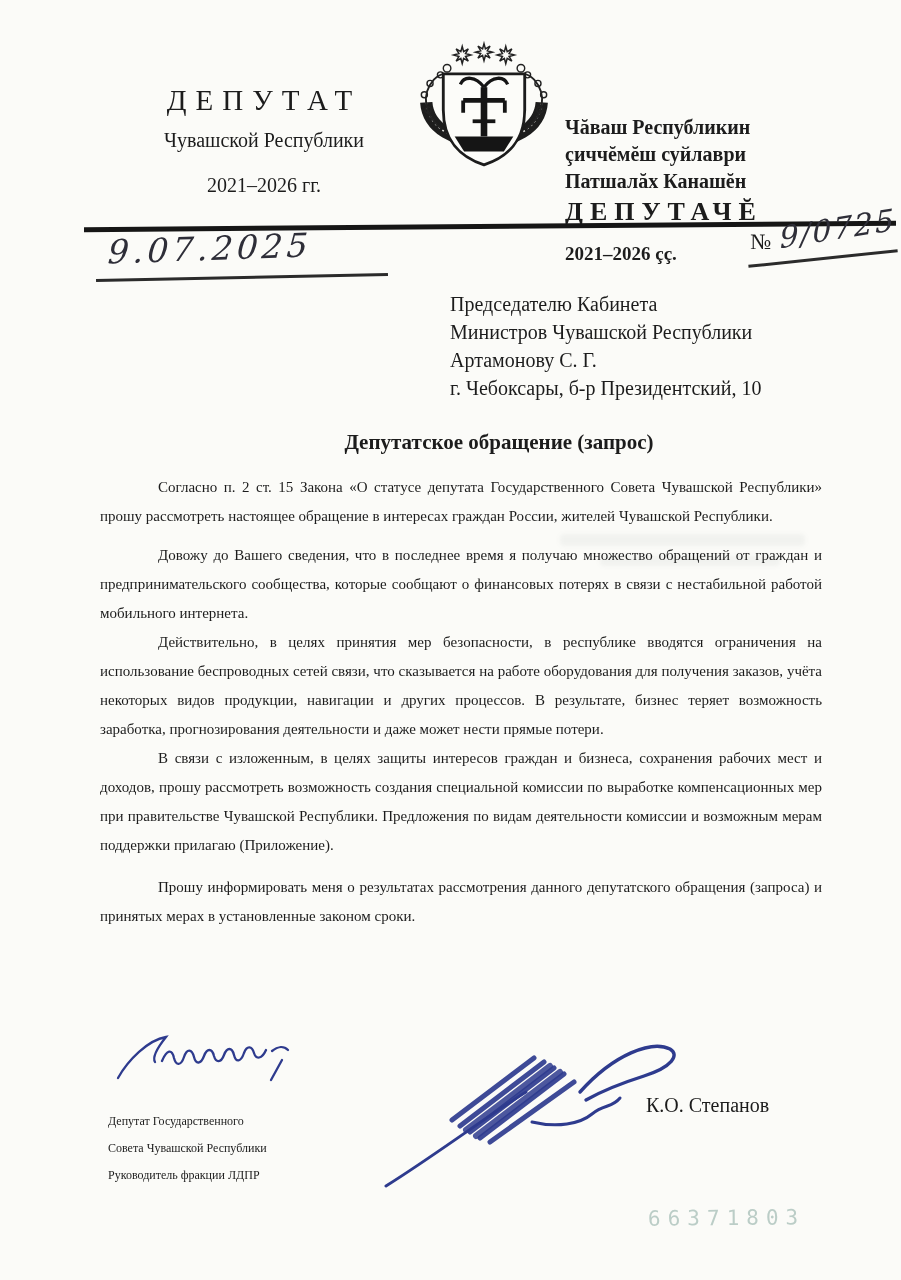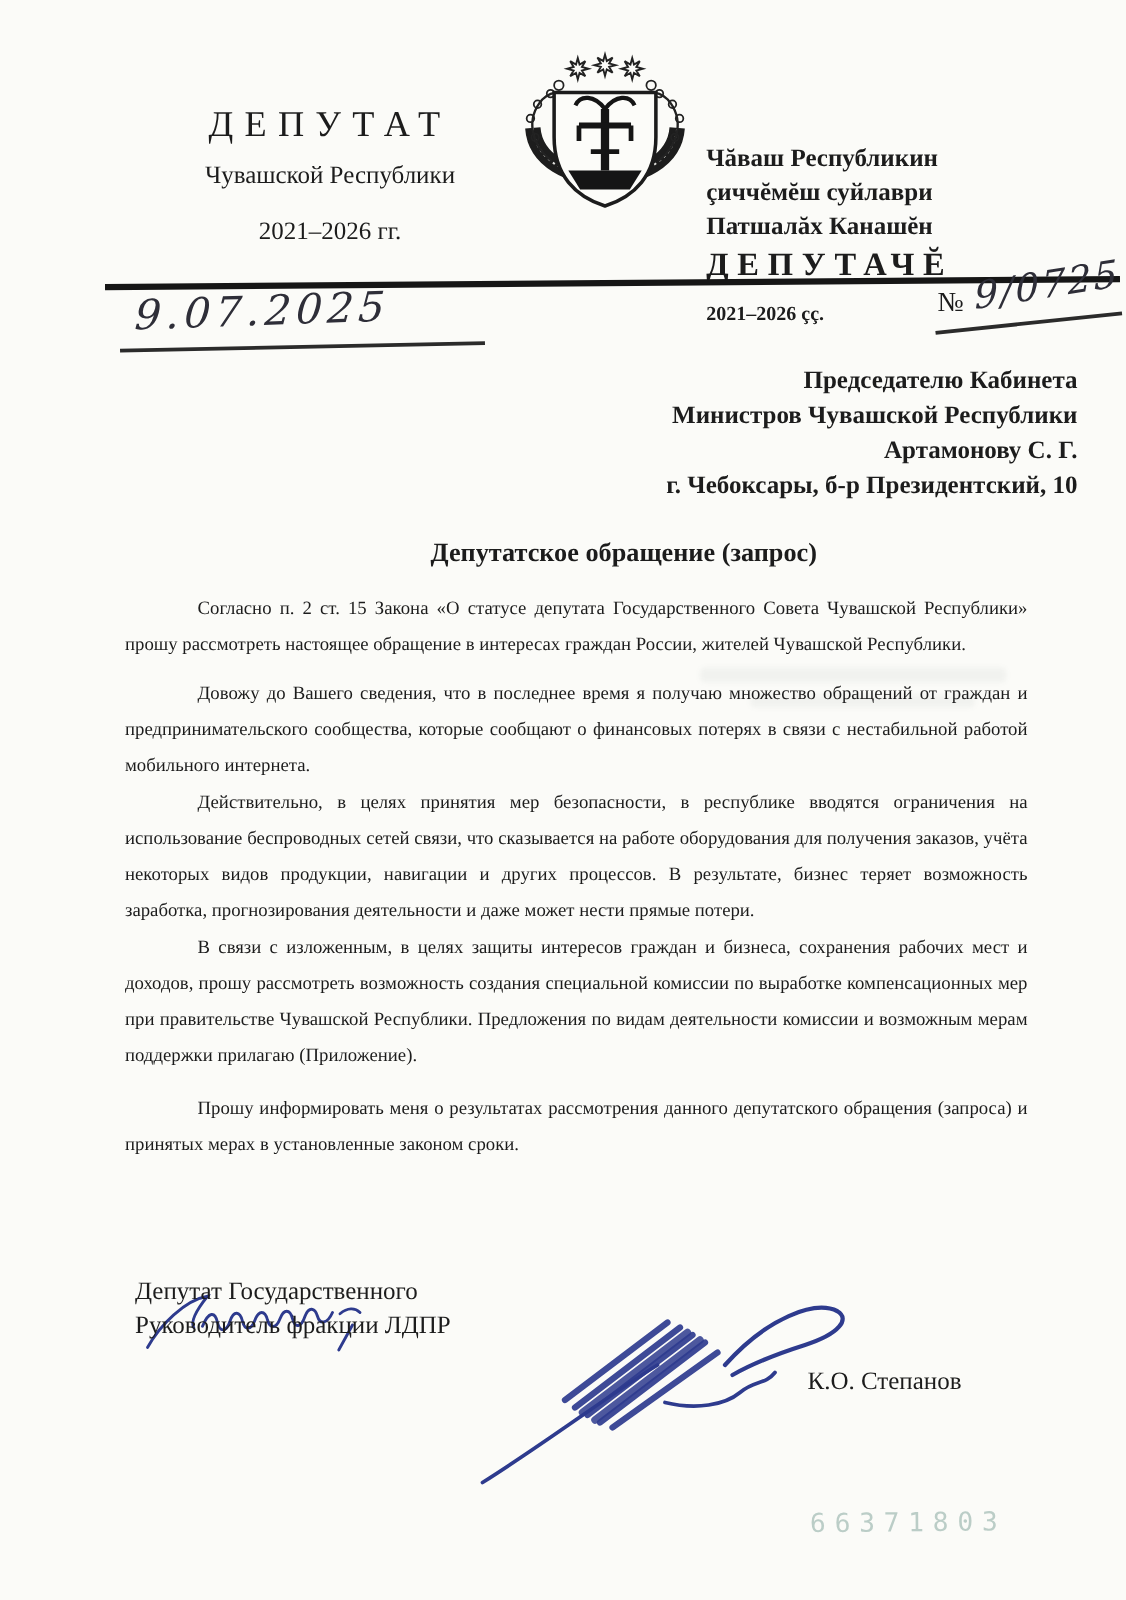--- a/index.html
+++ b/index.html
@@ -14,43 +14,43 @@
     color:#1c1c1c;
   }
   
   .hdr-left{position:absolute;left:88px;top:84px;width:352px;text-align:center;font-weight:normal;}
   .hdr-left .big{font-size:29px;letter-spacing:9px;margin-bottom:10px;}
   .hdr-left .ln{font-size:20px;line-height:27px;}
   .hdr-left .term{font-size:20px;margin-top:20px;}
   .hdr-right{position:absolute;left:565px;top:78px;width:330px;text-align:left;font-weight:bold;margin-top:36px;}
   .hdr-right .ln{font-size:20px;line-height:27px;}
   .hdr-right .big{font-size:26px;letter-spacing:7px;margin-top:2px;}
-  .hdr-right .term{font-size:16px;margin-top:16px;}
+  .hdr-right .term{font-size:19px;margin-top:16px;}
   .emblem{position:absolute;left:413px;top:40px;width:142px;height:136px;}
   
   .rule{position:absolute;left:84px;top:224px;width:812px;height:5px;background:#161616;transform:rotate(-0.45deg);}
   .hand{font-family:"DejaVu Serif",serif;font-style:italic;color:#2e2e38;}
   .date-hand{position:absolute;left:108px;top:229px;font-size:33px;letter-spacing:4px;transform:rotate(-2deg) skewX(-6deg);}
   .date-line{position:absolute;left:96px;top:276px;width:292px;height:3px;background:#2b2b2b;transform:rotate(-1.2deg);}
   .num-sign{position:absolute;left:750px;top:229px;font-size:22px;}
   .num-hand{position:absolute;left:779px;top:211px;font-size:30px;letter-spacing:2px;transform:rotate(-9deg) skewX(-8deg);}
   .num-line{position:absolute;left:748px;top:257px;width:150px;height:2.5px;background:#2b2b2b;transform:rotate(-6deg);}
   
-  .addressee{position:absolute;left:450px;top:290px;width:412px;text-align:right;font-size:20px;line-height:28px;font-weight:bold;}
+  .addressee{position:absolute;left:450px;top:290px;width:412px;font-size:20px;line-height:28px;}
   
   .doc-title{position:absolute;left:100px;top:430px;width:722px;text-align:center;font-weight:bold;font-size:21px;transform:translateX(38px);}
   .body-text{position:absolute;left:100px;top:473px;width:722px;font-size:15px;line-height:29px;}
   .para{margin:0;text-indent:58px;text-align:justify;}
   .g1{margin-top:10px;font-family:Liberation Serif, serif;} .g2{margin-top:0;} .g3{margin-top:13px;}
   
   .ghost{position:absolute;background:rgba(60,70,70,0.05);filter:blur(2px);border-radius:4px;}
   
   .sig-small{position:absolute;left:112px;top:1026px;width:235px;height:62px;}
   .sig-big{position:absolute;left:382px;top:1034px;width:312px;height:165px;}
-  .position-block{position:absolute;left:108px;top:1020px;font-size:20px;line-height:27px;}
+  .position-block{position:absolute;left:108px;top:1108px;font-size:12px;line-height:27px;}
   .signer-name{position:absolute;left:646px;top:1094px;font-size:20px;}
   .stamp-num{position:absolute;left:648px;top:1206px;font-family:"DejaVu Sans Mono",monospace;font-size:21px;letter-spacing:7px;color:rgba(135,168,158,0.55);transform:rotate(-0.5deg);}
 </style>
 </head>
 <body>
 
 <div class="page">
 
   <div class="hdr-left">
     <div class="big">ДЕПУТАТ</div>
@@ -136,20 +136,21 @@
         <path d="M6,52 C16,34 36,14 54,11 C46,21 40,31 43,36"></path>
         <path d="M50,35 c5,-12 10,-12 12,-3 c2,8 7,8 10,-1 c3,-9 8,-8 10,0 c2,8 7,7 10,-1 c3,-8 8,-8 10,0 c2,7 7,7 10,-1 c3,-8 8,-8 10,0 c2,8 7,7 10,-2 c3,-8 8,-7 10,0 c2,7 8,6 12,-3"></path>
         <path d="M160,25 c6,-5 12,-5 16,-1"></path>
         <path d="M170,34 l-11,20"></path>
       </g>
     </svg>
   </div>
 
   <div class="position-block">
     <div>Депутат Государственного</div>
+    <div>Совета Чувашской Республики</div>
     <div>Руководитель фракции ЛДПР</div>
   </div>
 
   <div class="sig-big">
     <svg width="312" height="165" viewBox="0 0 312 165">
       <g fill="none" stroke="#2e3b8e" stroke-linecap="round">
         <path d="M4,152 C55,120 108,80 144,58" stroke-width="3"></path>
         <path d="M78,92 L162,28 M88,98 L172,34 M98,104 L182,40 M108,108 L192,48 M70,86 L152,24" stroke-width="5" opacity="0.92"></path>
         <path d="M84,96 L168,32 M94,102 L178,38" stroke-width="6" opacity="0.85"></path>
         <path d="M150,88 C175,94 198,90 210,80 C222,70 230,74 238,64" stroke-width="3"></path>

